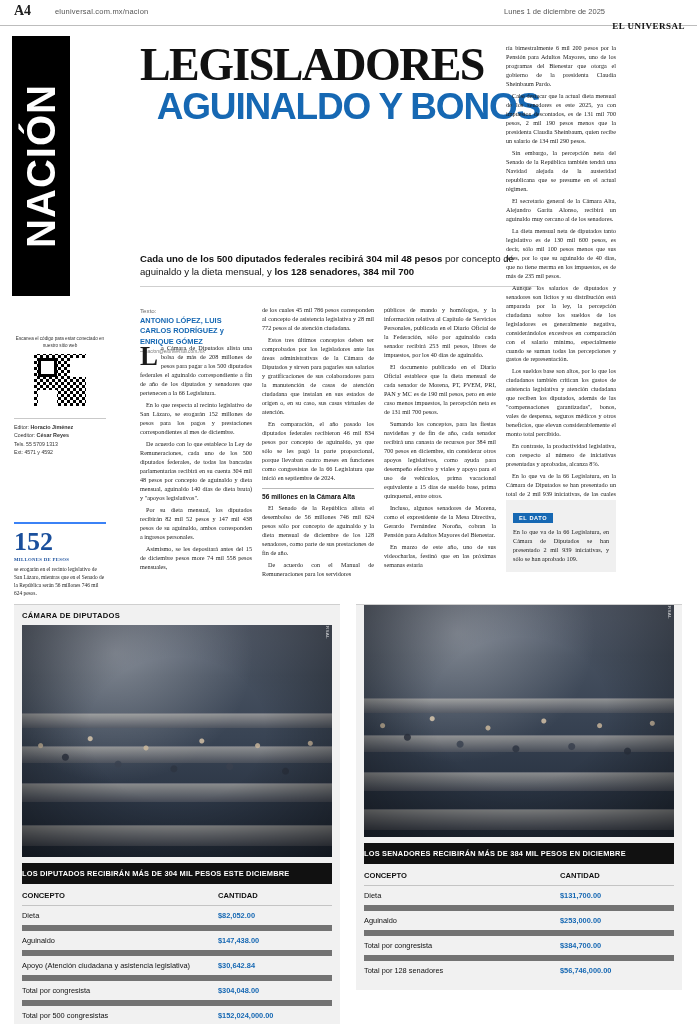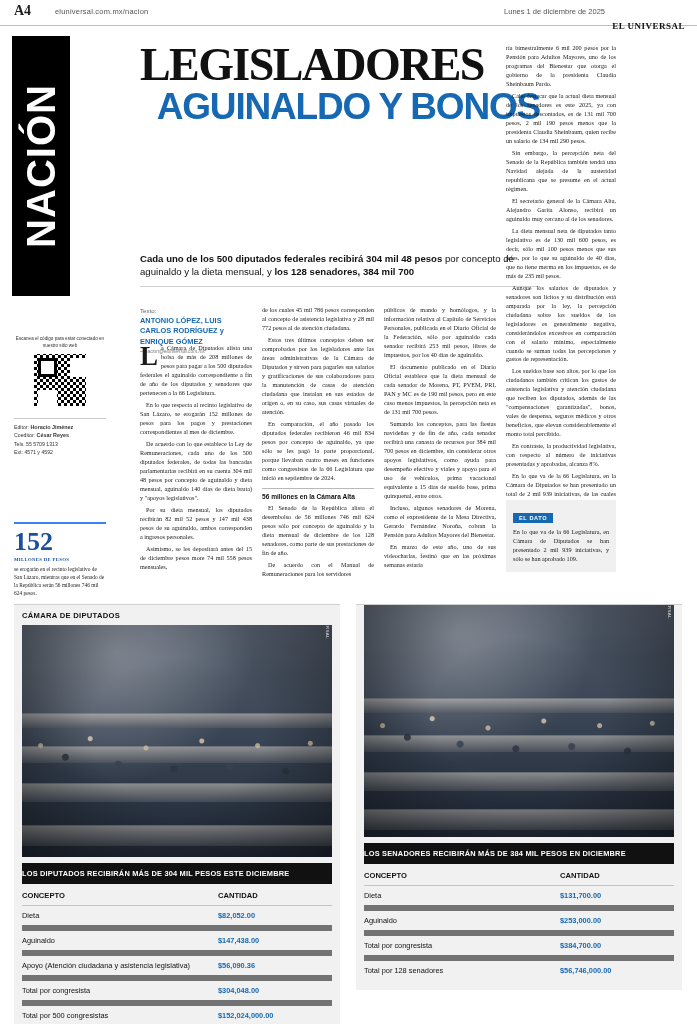--- a/index.html
+++ b/index.html
@@ -506,21 +506,21 @@
           <tr>
             <td>Dieta</td>
             <td class="amt">$82,052.00</td>
           </tr>
           <tr>
             <td>Aguinaldo</td>
             <td class="amt">$147,438.00</td>
           </tr>
           <tr>
             <td>Apoyo (Atención ciudadana y asistencia legislativa)</td>
-            <td class="amt">$56,090.36</td>
+            <td class="amt">$30,642.84</td>
           </tr>
           <tr>
             <td>Total por congresista</td>
             <td class="amt">$304,048.00</td>
           </tr>
           <tr>
             <td>Total por 500 congresistas</td>
             <td class="amt">$152,024,000.00</td>
           </tr>
         </tbody>

